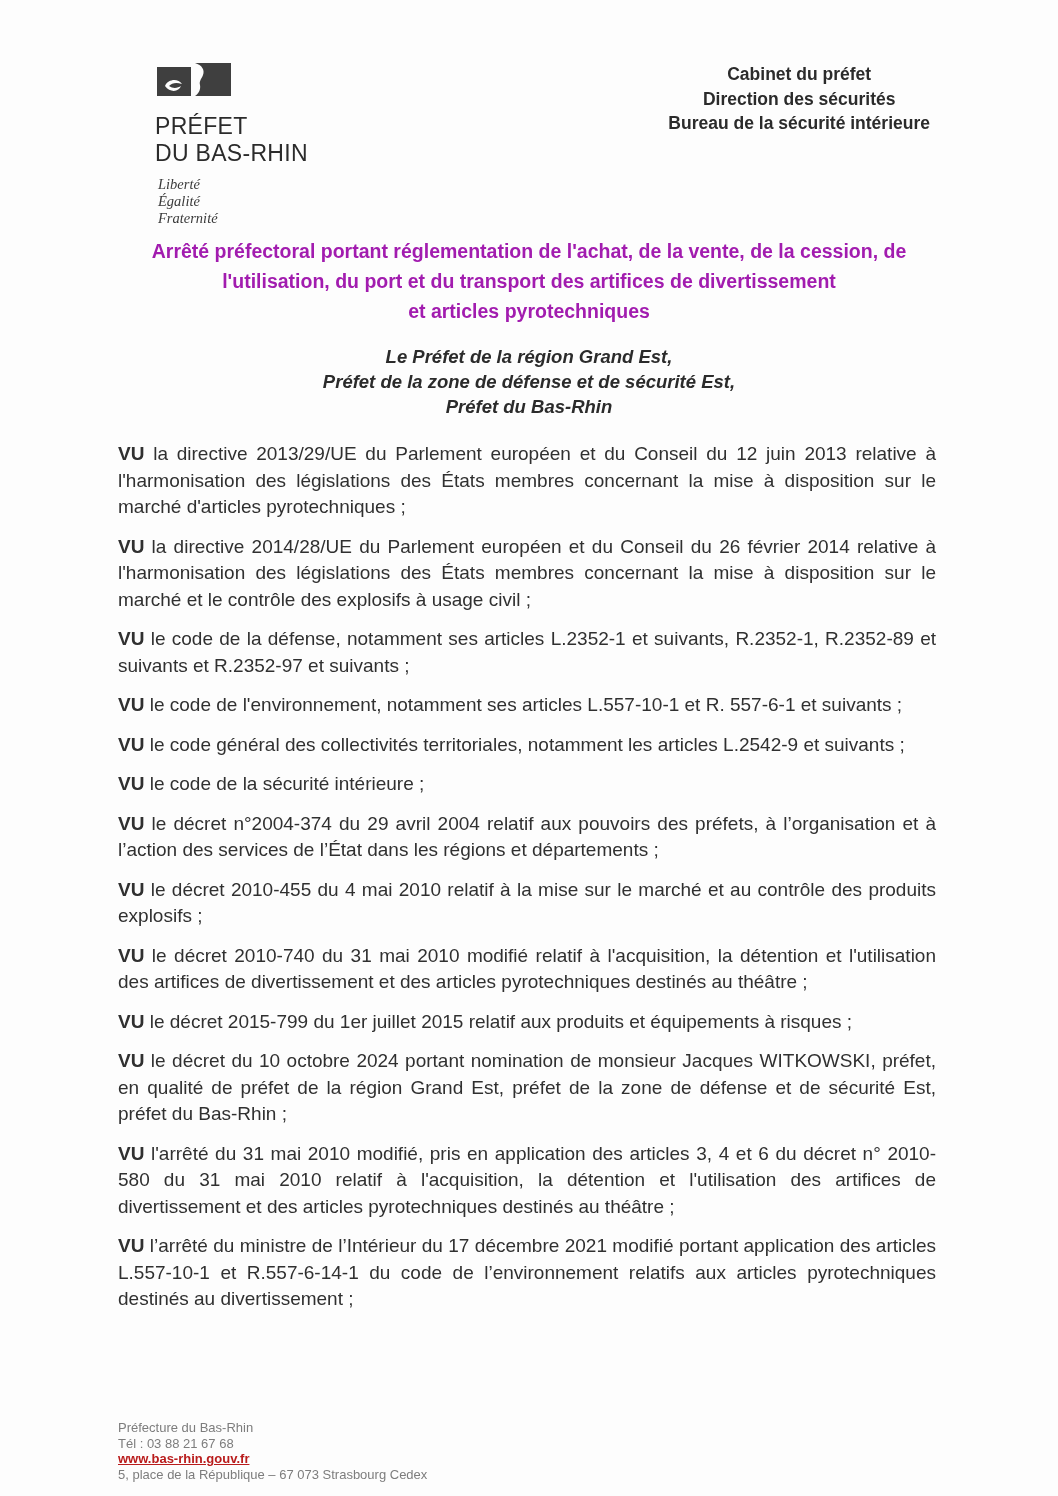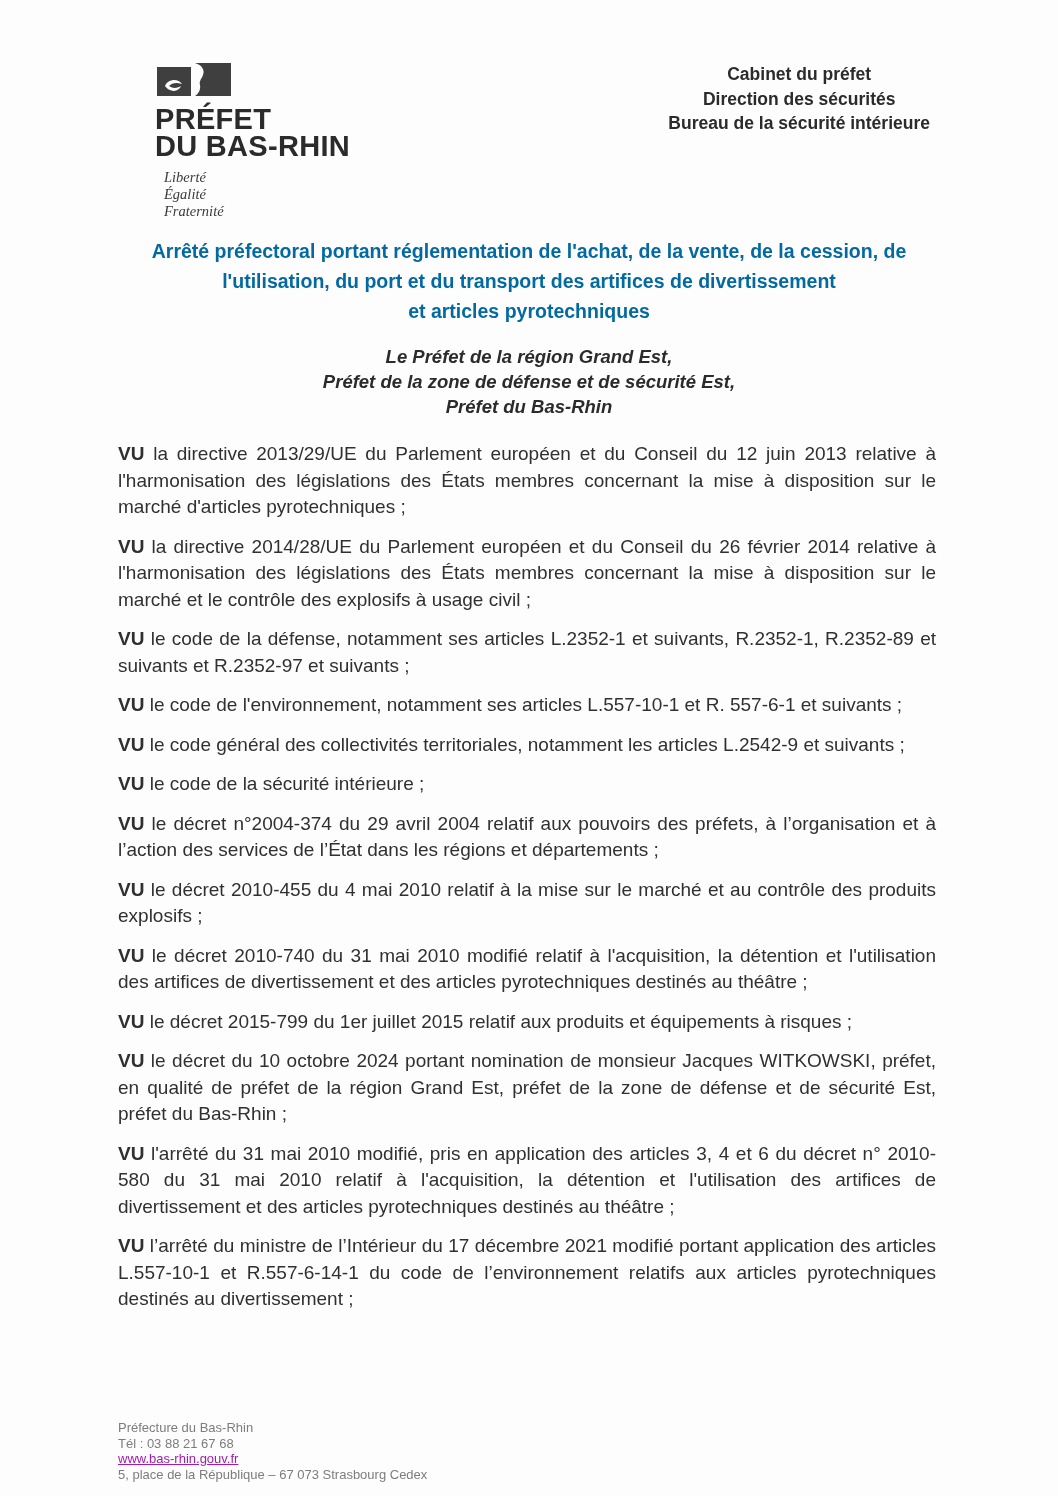--- a/index.html
+++ b/index.html
@@ -11,40 +11,40 @@
     background: #fdfdfd;
     font-family: "Liberation Sans", sans-serif;
     color: #2e2e2e;
     overflow: hidden;
   }
 
   
   .letterhead { position: absolute; left: 155px; top: 58px; }
   .logo { display: block; margin-left: 2px; }
   .lh-name {
-    font-weight: bold; font-size: 29px; line-height: 27px;
-    letter-spacing: .3px; color: #2b2b2b; margin-top: 2px;
+    font-weight: normal; font-size: 23px; line-height: 27px;
+    letter-spacing: .3px; color: #2b2b2b; margin-top: 9px;
   }
   .motto {
     font-family: "Liberation Serif", serif; font-style: italic;
-    font-size: 14.5px; line-height: 17px; margin-top: 9px; margin-left: 9px;
+    font-size: 14.5px; line-height: 17px; margin-top: 9px; margin-left: 3px;
     color: #3a3a3a;
   }
 
   
   .dept {
     position: absolute; right: 128px; top: 62px; text-align: center;
     font-weight: bold; font-size: 17.5px; line-height: 24.5px; color: #2b2b2b;
   }
 
   
   .title {
     position: absolute; left: 118px; width: 822px; top: 236px;
     text-align: center; font-weight: bold; font-size: 19.5px;
-    line-height: 30px; color: #0369a1;
+    line-height: 30px; color: #a21caf;
   }
   .subtitle {
     position: absolute; left: 118px; width: 822px; top: 344px;
     text-align: center; font-weight: bold; font-style: italic;
     font-size: 18.5px; line-height: 25px; color: #2b2b2b;
   }
 
   
   .doc-body {
     position: absolute; left: 118px; width: 818px; top: 441px;
@@ -52,21 +52,21 @@
   }
   .vu-para { margin: 0 0 13px 0; }
   .vu-para b { font-weight: bold; }
 
   
   .footer {
     position: absolute; left: 118px; top: 1420px;
     font-size: 13px; line-height: 15.5px; color: #7d7d7d;
   }
   .footer .url {
-    display: inline-block; color: #a21caf; font-weight: normal;
+    display: inline-block; color: #b91c1c; font-weight: bold;
     text-decoration: underline; cursor: pointer; text-align: center;
   }
   .footer .frow { white-space: nowrap; }
 </style>
 </head>
 <body>
 
 <div class="page">
 
   <div class="letterhead">

